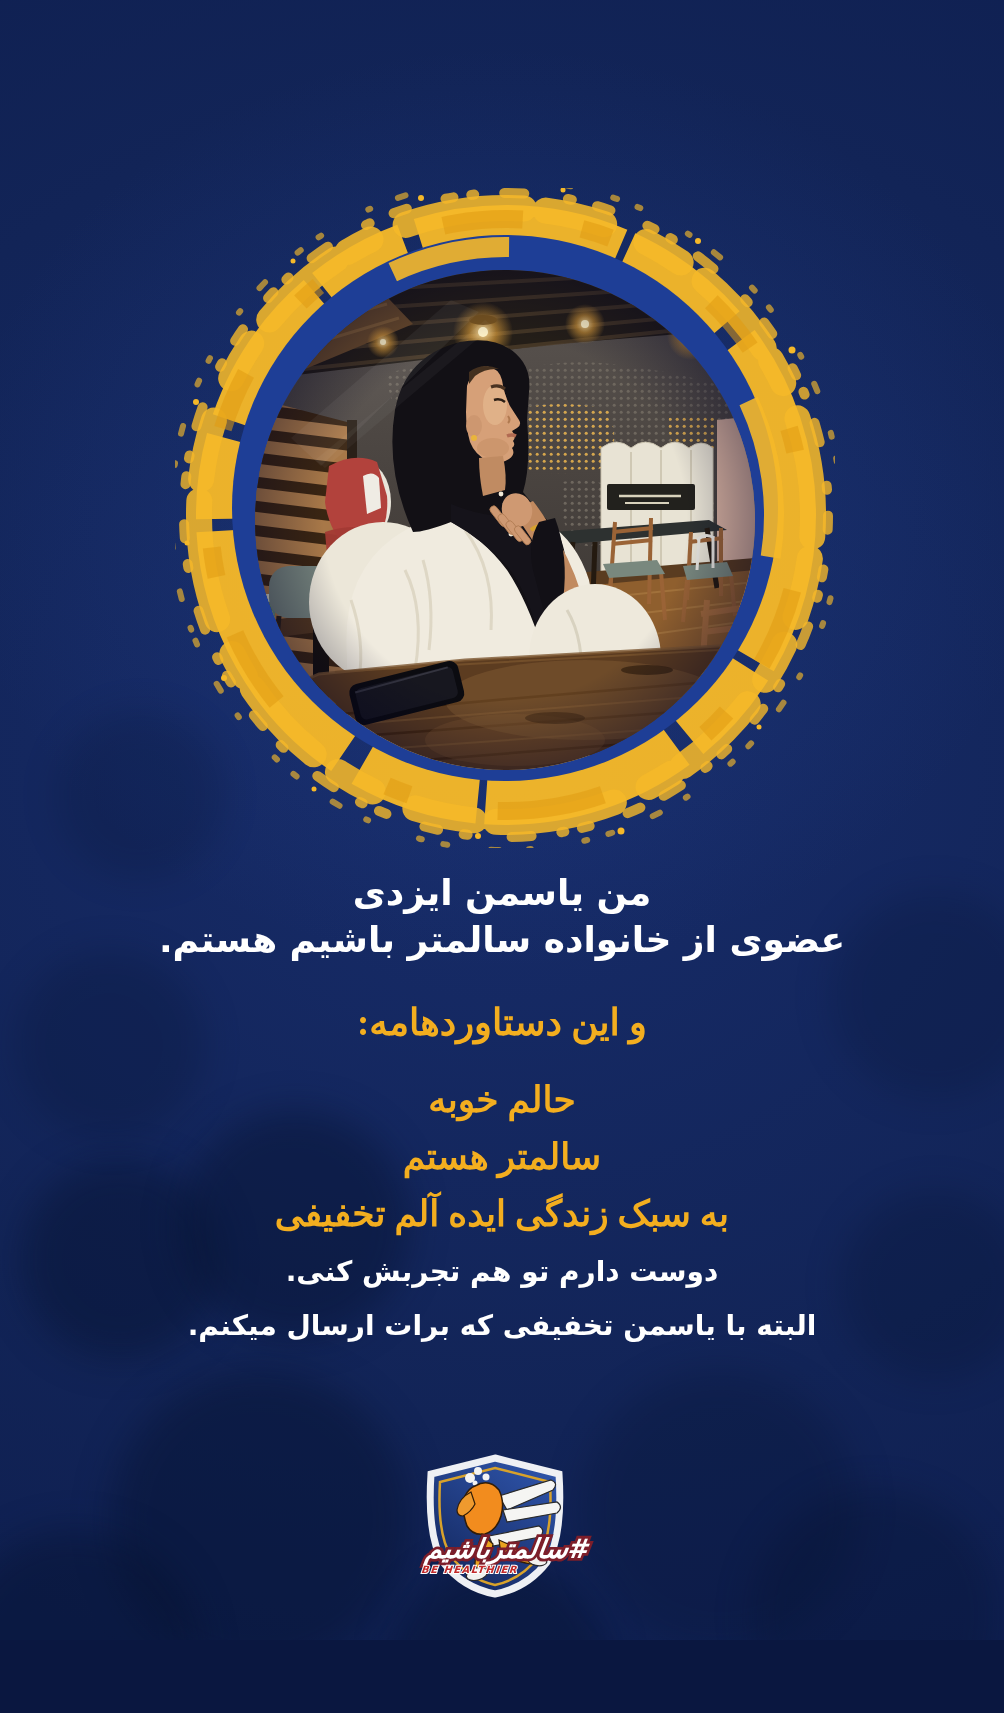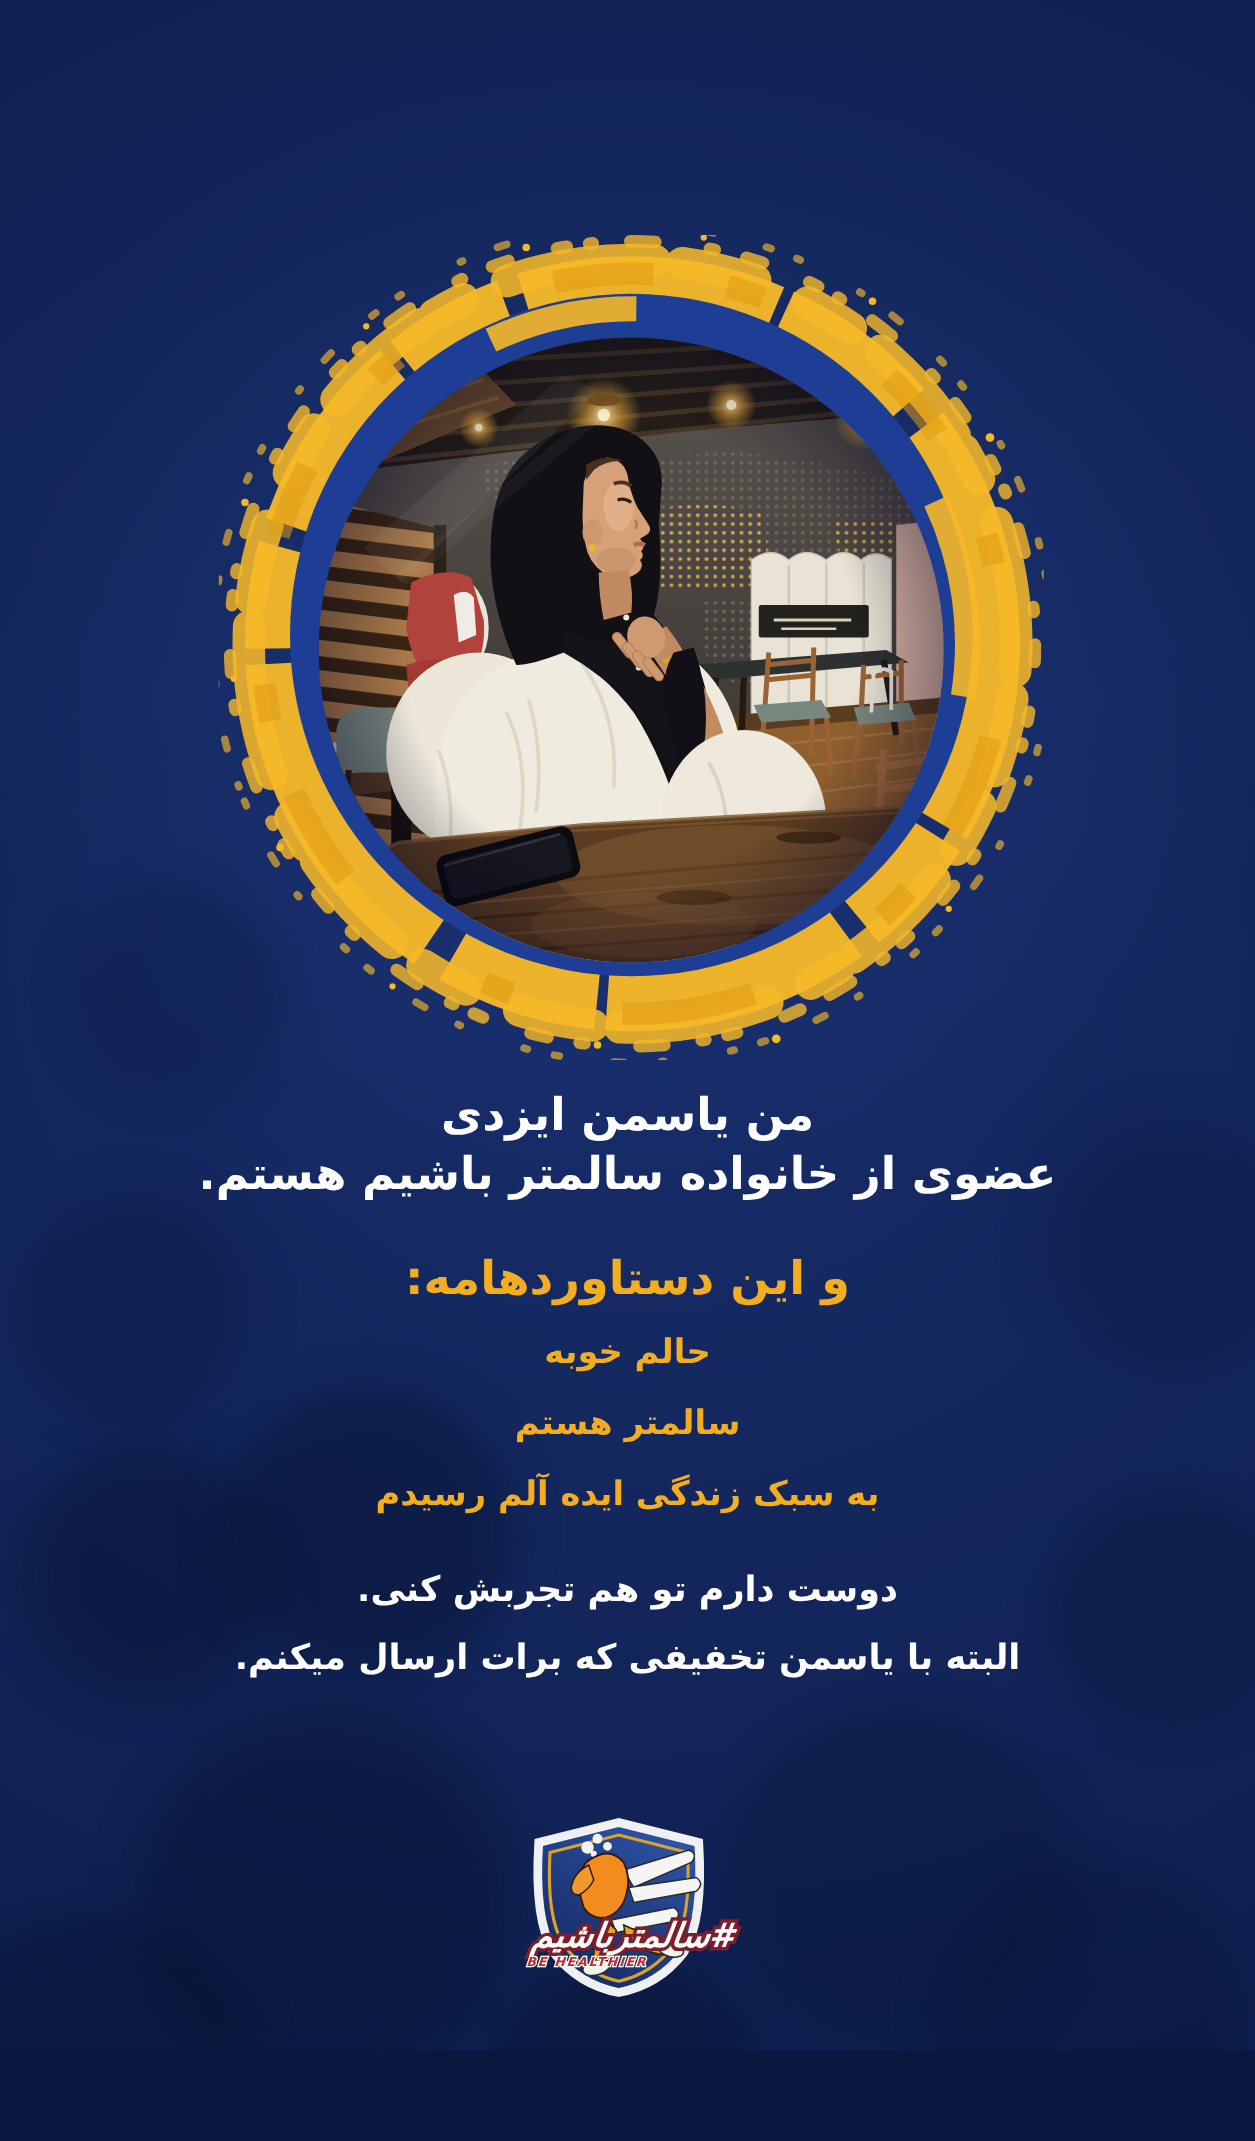--- a/index.html
+++ b/index.html
@@ -7,24 +7,24 @@
     position:relative;width:1004px;height:1640px;overflow:hidden;margin:0 auto;
     background:
       radial-gradient(760px 640px at 50% 31%, rgba(45,80,165,.28), rgba(45,80,165,0) 72%),
       radial-gradient(1300px 1150px at 50% 46%, #172c6a 0%, #122457 58%, #0d1d4e 100%);
     font-family:"DejaVu Sans",sans-serif;
   }
   .blob{position:absolute;border-radius:50%;background:rgba(5,16,46,.42);filter:blur(18px);}
   .fa{direction:rtl;unicode-bidi:isolate;position:absolute;left:0;width:100%;text-align:center;
       font-weight:bold;font-family:"DejaVu Sans",sans-serif;}
   .white{color:#ffffff;}
-  .yellow{color:#f3ae1f;}
+  .yellow{color:#f3ae1f;font-family:Liberation Serif, serif;}
   .t36{font-size:36px;line-height:47px;}
   .t38{font-size:37px;line-height:50px;}
-  .item{font-size:27px;line-height:50px;margin-top:4px;}
+  .item{font-size:36px;line-height:50px;margin-top:22px;}
   .invline{font-size:28px;line-height:50px;margin-top:4px;}
   .promo{
     position:absolute;left:0;width:100%;top:1399px;text-align:center;
     font-family:"Liberation Sans",sans-serif;font-weight:bold;font-size:47px;line-height:52px;
     color:#f2b32a;letter-spacing:1px;
   }
   .ringwrap{position:absolute;left:175px;top:188px;width:660px;height:660px;}
   .logowrap{position:absolute;left:387px;top:1452px;width:230px;height:152px;}
 </style>
 </head>
@@ -302,21 +302,21 @@
 
   <div>
     <div class="fa white t36" style="top:869px;">من یاسمن ایزدی</div>
     <div class="fa white t36" style="top:916px;text-align:center;">عضوی از خانواده سالمتر باشیم هستم.</div>
   </div>
 
   <div>
     <div class="fa yellow t38" style="top:998px;">و این دستاوردهامه:</div>
     <div class="fa yellow item" style="top:1053px;">حالم خوبه</div>
     <div class="fa yellow item" style="top:1110px;text-align:center;">سالمتر هستم</div>
-    <div class="fa yellow item" style="top:1167px;">به سبک زندگی ایده آلم رسیدم</div>
+    <div class="fa yellow item" style="top:1167px;">به سبک زندگی ایده آلم تخفیفی</div>
   </div>
 
   <div>
     <div class="fa white invline" style="top:1243px;">دوست دارم تو هم تجربش کنی.</div>
     <div class="fa white invline" style="top:1297px;">البته با یاسمن تخفیفی که برات ارسال میکنم.</div>
   </div>
 
 
   <div class="logowrap">
     <svg width="230" height="152" viewBox="0 0 230 152">

